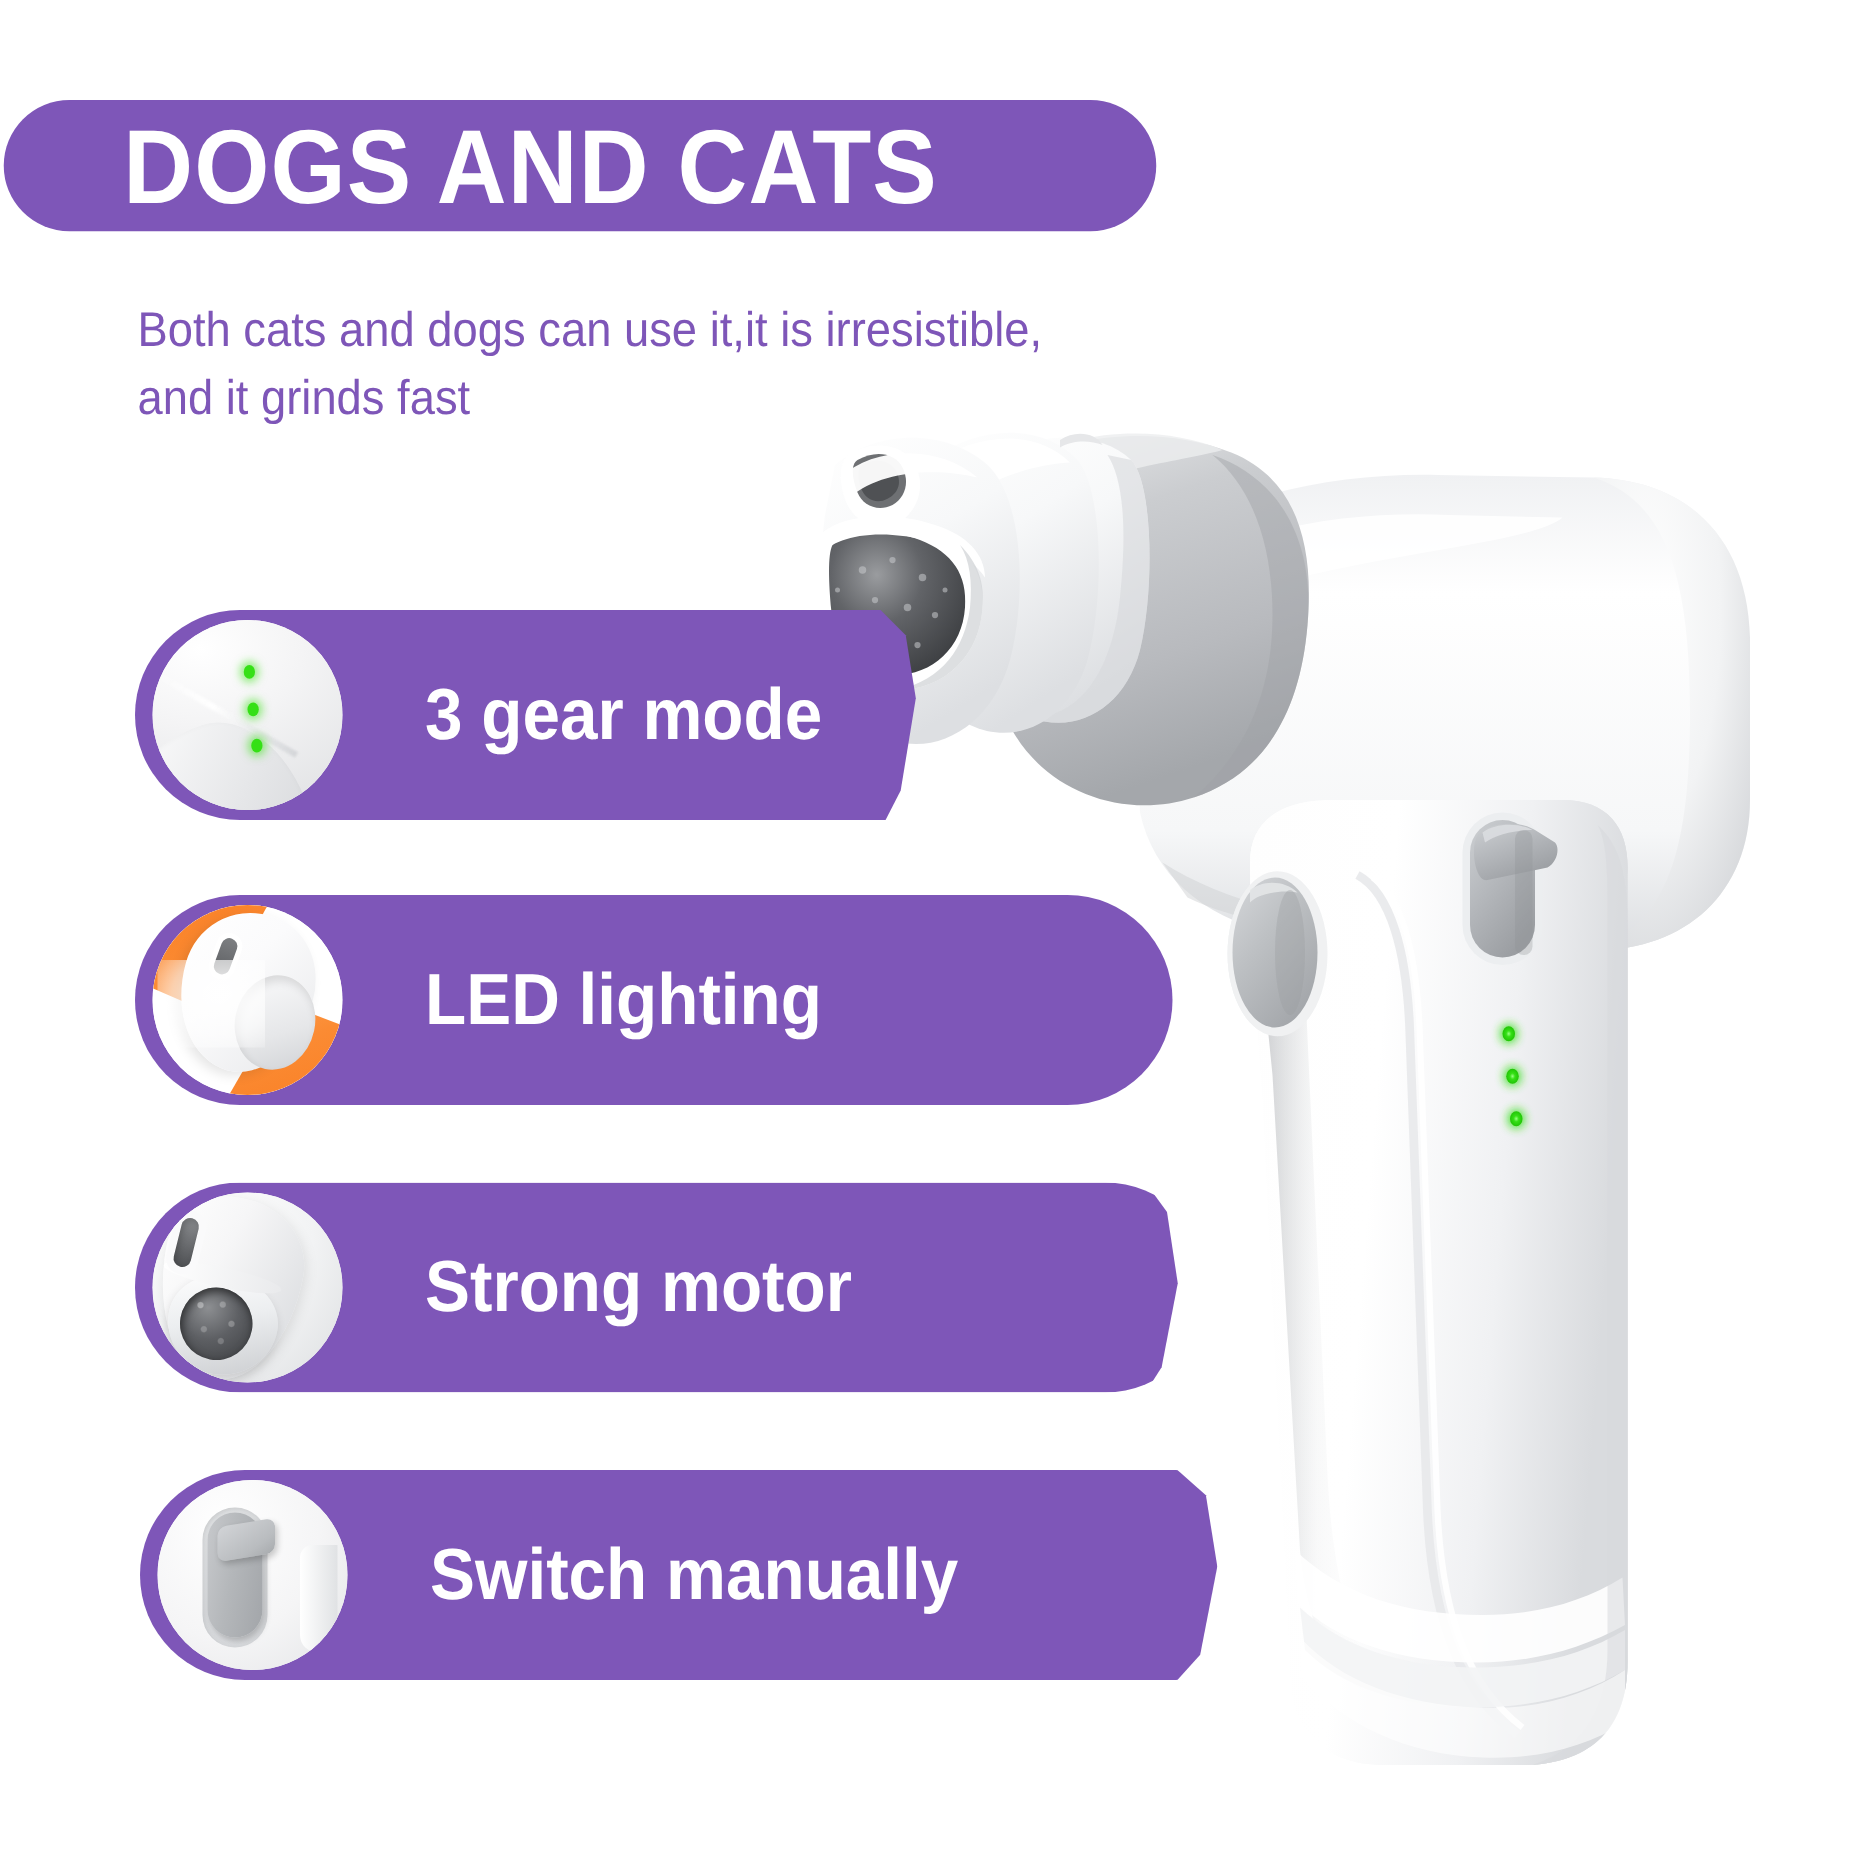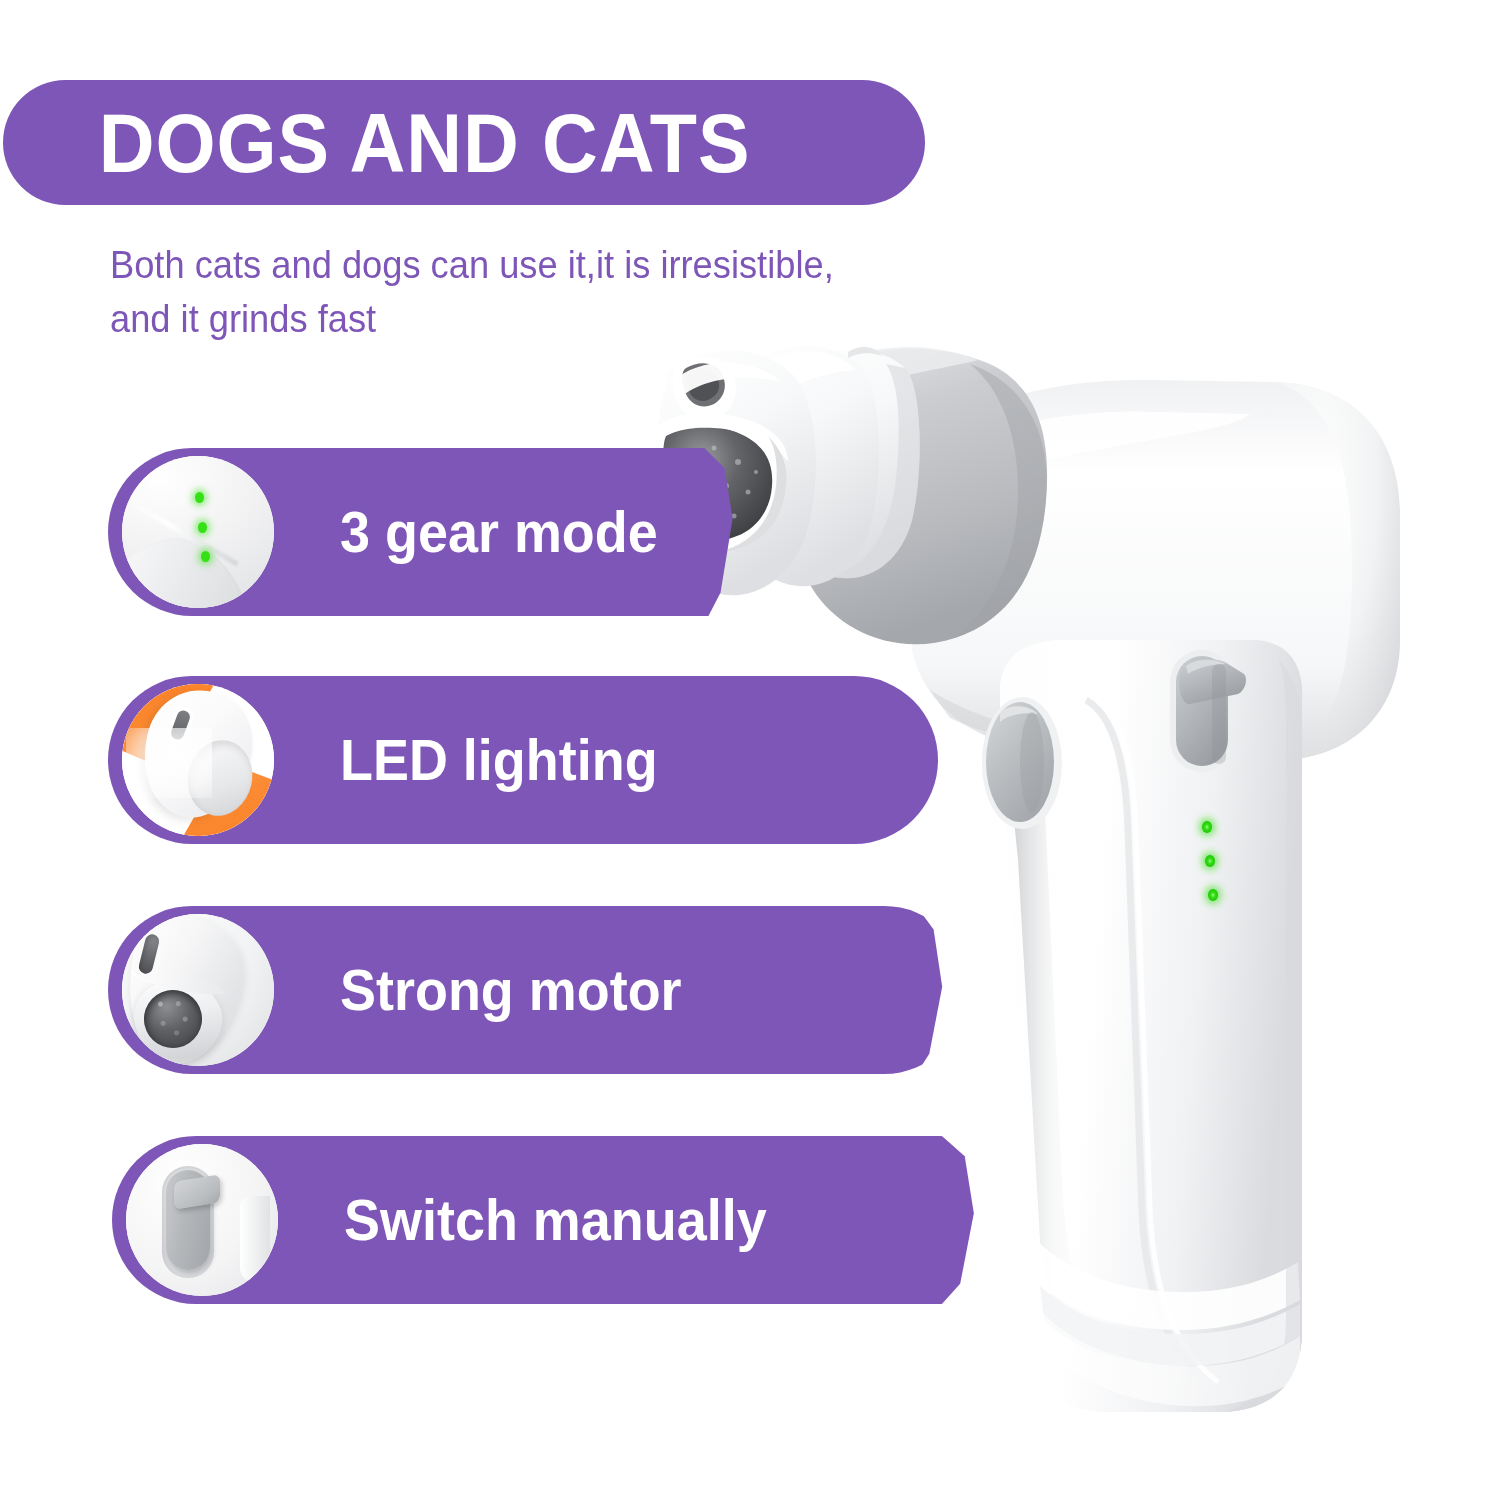--- a/index.html
+++ b/index.html
@@ -7,21 +7,21 @@
     width: 1500px; height: 1500px;
     background: #ffffff;
     font-family: "Liberation Sans", sans-serif;
     overflow: hidden;
   }
   .page { position: relative; width: 1500px; height: 1500px; background: #ffffff; }
 
   
   .title-banner {
     position: absolute; left: 3px; top: 80px;
-    width: 922px; height: 125px;
+    width: 922px; height: 105px;
     background: #7e56b8;
     border-radius: 63px;
     display: flex; align-items: center;
   }
   .title-text {
     color: #ffffff;
     font-size: 84px;
     font-weight: 700;
     letter-spacing: 1px;
     padding-left: 104px;
@@ -46,20 +46,21 @@
 
   
   .features { position: absolute; left: 0; top: 0; width: 1500px; height: 1500px; }
   .pill {
     position: absolute;
     height: 168px;
     background: #7e56b8;
     border-radius: 84px;
     display: flex;
     align-items: center;
+    margin-top: 40px;
   }
   .pill-label {
     color: #ffffff;
     font-size: 58px;
     font-weight: 700;
     white-space: nowrap;
     transform: scaleX(0.93);
     transform-origin: left center;
     line-height: 1;
     position: absolute;

